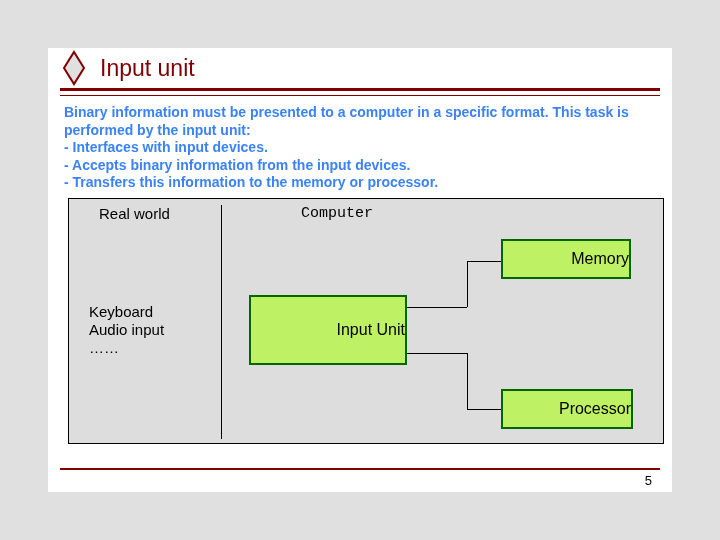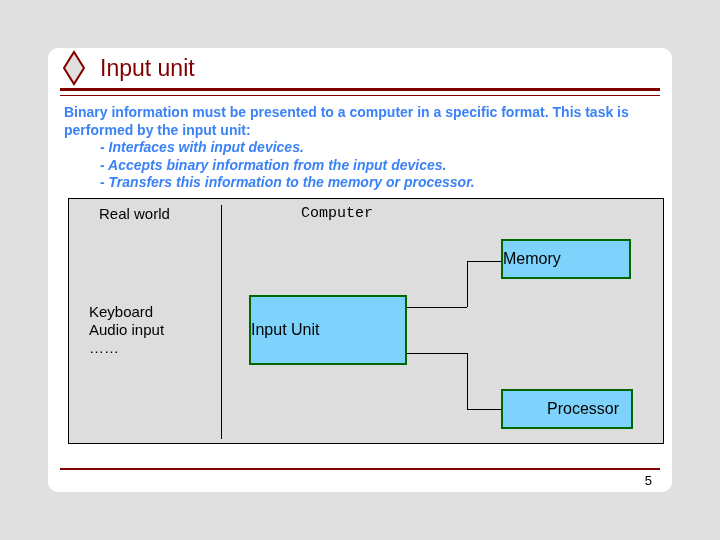--- a/index.html
+++ b/index.html
@@ -11,21 +11,20 @@
     font-family: "Comic Sans MS", "Chalkboard", cursive, sans-serif;
     position: relative;
   }
   .slide {
     position: absolute;
     left: 48px;
     top: 48px;
     width: 624px;
     height: 444px;
     background: #ffffff;
-    border-radius: 10px;
   }
   .title-row {
     display: flex;
     align-items: center;
     height: 40px;
     padding-left: 14px;
   }
   .title {
     font-size: 23px;
     color: #800000;
@@ -42,21 +41,21 @@
     border-top: 1px solid #800000;
     margin: 0 12px 0 12px;
   }
   .body {
     padding: 8px 12px 0 16px;
     font-size: 14px;
     color: #3b82f6;
     line-height: 1.25;
   }
   .intro { font-weight: bold; }
-  .bullets { margin-left: 36px; font-weight: bold; font-style: italic; }
+  .bullets { font-weight: bold; }
   .diagram {
     position: relative;
     margin: 6px 8px 0 20px;
     height: 246px;
     border: 1px solid #000;
     background: #ddd;
   }
   .divider {
     position: absolute;
     left: 152px;
@@ -78,26 +77,26 @@
   }
   .realworld {
     position: absolute;
     left: 20px; top: 104px;
     font-size: 15px;
     line-height: 1.2;
     white-space: pre-line;
   }
   .box {
     position: absolute;
-    background: #7dd3fc;
+    background: #bef264;
     border: 2px solid #006600;
     font-size: 16px;
     display: flex;
     align-items: center;
-    justify-content: flex-start;
+    justify-content: flex-end;
   }
   .box-input {
     left: 180px; top: 96px;
     width: 158px; height: 70px;
   }
   .box-memory {
     left: 432px; top: 40px;
     width: 130px; height: 40px;
   }
   .box-processor {

